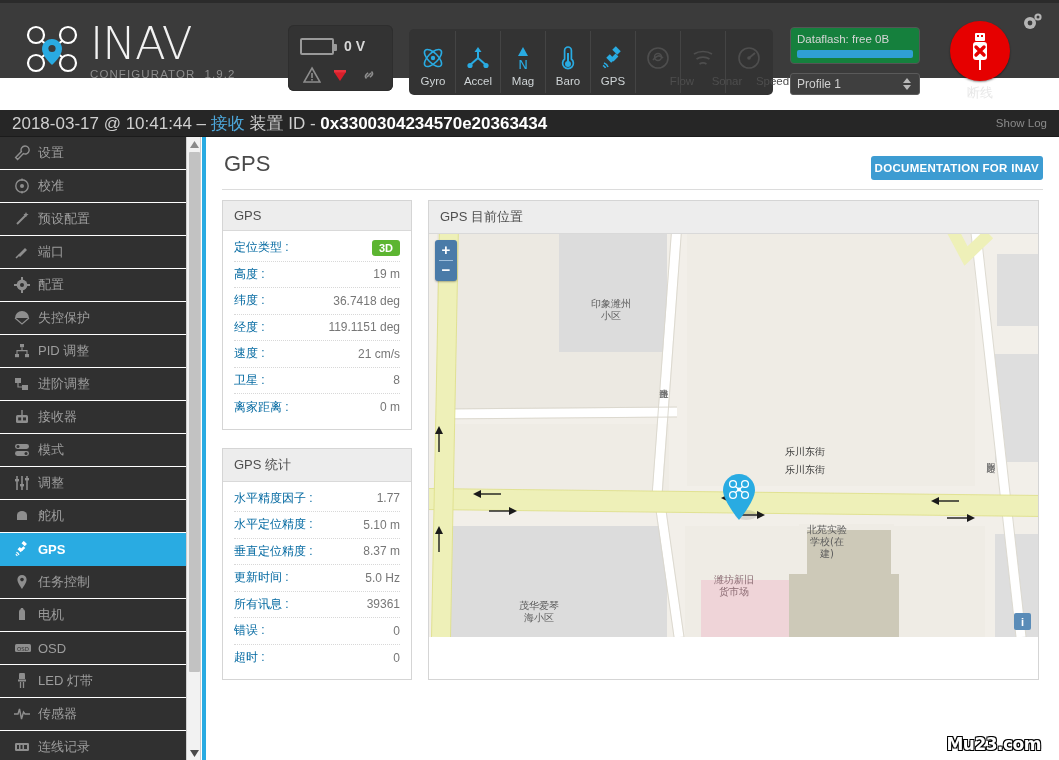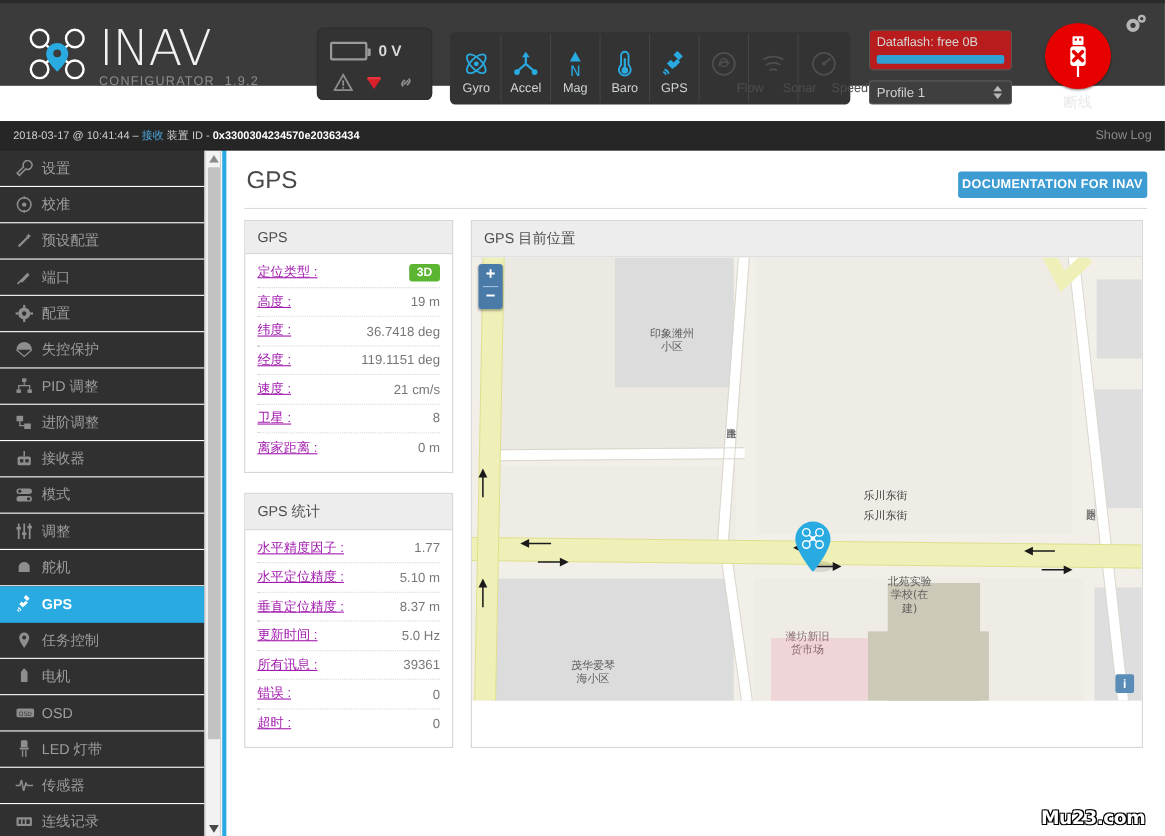--- a/index.html
+++ b/index.html
@@ -56,21 +56,21 @@
   }
   .sensor:last-child { border-right: none; }
   .sensor .s-ico { height: 33px; display: flex; align-items: center; justify-content: center; }
   .sensor .s-lbl { font-size: 11.5px; margin-top: 1px; }
   .sensor.on .s-lbl { color: #cfd4d6; }
   .sensor.off .s-lbl { color: #4e4e4e; margin-left: 48px; }
 
   
   .flash-box { position: absolute; left: 790px; top: 24px; width: 130px; }
   .flash-card {
-    background: #b91c1c; border: 1px solid #555; border-radius: 4px; padding: 4px 6px 5px;
+    background: #15803d; border: 1px solid #555; border-radius: 4px; padding: 4px 6px 5px;
   }
   .flash-label { font-size: 11.5px; color: #d6d6d6; line-height: 14px; }
   .flash-bar { margin-top: 4px; height: 8px; background: #2f9fd4; border-radius: 2px; }
   .profile-select {
     margin-top: 9px; width: 130px; height: 22px; background: #3f3f3f;
     border: 1px solid #5a5a5a; border-radius: 3px; color: #d0d0d0; font-size: 12px;
     display: flex; align-items: center; padding: 0 6px; position: relative;
   }
   .profile-select .spin { position: absolute; right: 8px; top: 50%; transform: translateY(-50%);
     display:flex; flex-direction:column; gap:2px; }
@@ -87,21 +87,21 @@
   .disc-label { color: #e8e8e8; font-size: 13px; margin-top: 3px; }
 
   .gear-top { position: absolute; right: 14px; top: 8px; }
 
   
   .statusbar {
     position: absolute; left: 0; top: 110px; width: 1059px; height: 27px;
     background: #262626; border-bottom: 1px solid #1b1b1b;
     display: flex; align-items: center;
   }
-  .status-text { font-size: 10px; color: #cfcfcf; padding-left: 12px; }
+  .status-text { font-size: 17px; color: #cfcfcf; padding-left: 12px; }
   .status-text .hl { color: #4da6d9; }
   .status-text .bold { font-weight: bold; color: #ffffff; }
   .show-log { position: absolute; right: 12px; font-size: 11.5px; color: #8a8a8a; }
 
   
   .sidebar {
     position: absolute; left: 0; top: 137px; width: 186px; height: 623px;
     background: #303030; overflow: hidden;
   }
   .nav-item {
@@ -144,21 +144,21 @@
     background: #ededed; border-bottom: 1px solid #d9d9d9;
     font-size: 13px; color: #4f4f4f; padding: 7px 11px;
   }
   .card-body { padding: 4px 11px 8px; }
   .kv {
     display: flex; justify-content: space-between; align-items: center;
     height: 26.5px; font-size: 12px; color: #5a5a5a;
     border-bottom: 1px dotted #d8d8d8;
   }
   .kv:last-child { border-bottom: none; }
-  .kv .k { color: #a21caf; text-decoration: underline; }
+  .kv .k { color: #0369a1; }
   .kv .v { color: #777777; }
   .badge-3d {
     background: #5cb531; color: #ffffff; font-size: 11px; font-weight: bold;
     padding: 2px 7px; border-radius: 3px;
   }
 
   .gps-col { width: 190px; }
   #gps-stats-card { margin-top: 18px; }
 
   

